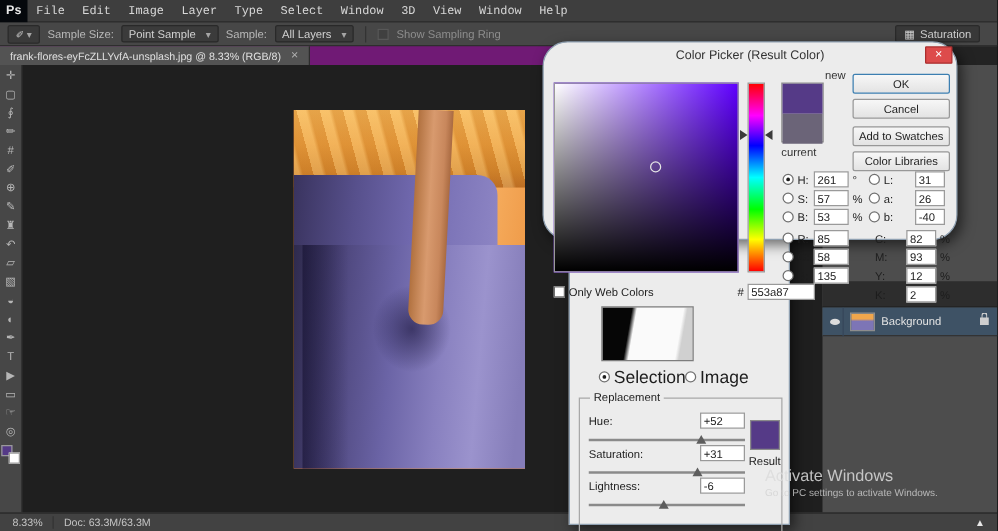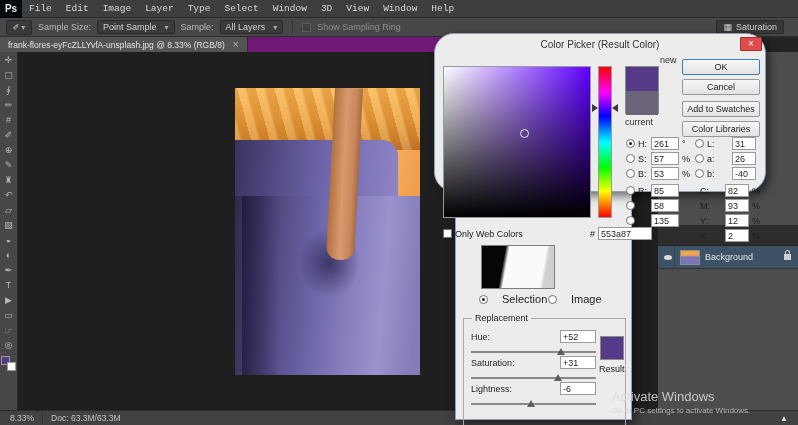--- a/index.html
+++ b/index.html
@@ -82,21 +82,21 @@
                        border:1px solid #cfcfcf; border-bottom:none; border-radius:3px 3px 0 0; }
 
   
   .status-bar { position:absolute; left:0; top:410px; width:798px; height:15px; background:#424242;
                 border-top:1px solid #2a2a2a; display:flex; align-items:center; gap:8px; padding:0 10px;
                 font-size:8.5px; color:#c4c4c4; }
   .status-div { width:1px; height:10px; background:#333; }
   .status-right { margin-left:auto; display:flex; gap:14px; color:#e8e8e8; font-size:8px; }
 
   
-  .watermark { position:absolute; left:612px; top:373px; width:186px; z-index:30; pointer-events:none;margin-top:16px; }
+  .watermark { position:absolute; left:612px; top:373px; width:186px; z-index:30; pointer-events:none; }
   .wm-title { font-size:13px; color:#dcdcdc; opacity:.85; }
   .wm-sub { font-size:8px; color:#d2d2d2; opacity:.8; margin-top:2px; }
 
   
   .dialog { position:absolute; background:#ececec; border:1px solid #8fa0b1; box-shadow:3px 4px 10px rgba(0,0,0,.55);
             color:#1d1d1d; }
   .dlg-title { height:20px; display:flex; align-items:center; justify-content:center;
                font-size:10px; color:#333; }
   .dlg-close { position:absolute; right:3px; top:3px; width:22px; height:14px; background:#dd4b4b;
                border:1px solid #aa2e2e; color:#fff; font-size:10px; line-height:12px; text-align:center; border-radius:1px; }
@@ -129,21 +129,21 @@
               font-family:"Liberation Sans","DejaVu Sans",sans-serif; color:#1d1d1d; }
   .cp-input.w24 { width:24px;margin-left:12px; }
   .cp-input.hex { width:54px; }
   .checkbox { width:9px; height:9px; border:1px solid #707070; background:#fff; }
   .flbl { min-width:10px; }
 
   
   .rc-dialog { left:455px; top:95px; width:177px; height:325px; z-index:5; }
   .rc-thumb { position:absolute; left:25px; top:149px; width:74px; height:44px; border:1px solid #7d7d7d;
               background:linear-gradient(100deg,#060606 0 30%, #fafafa 35% 82%, #d0d0d0 86% 100%); }
-  .rc-radio-row { position:absolute; display:flex; align-items:center; gap:14px; font-size:11px; color:#1d1d1d; }
+  .rc-radio-row { position:absolute; display:flex; align-items:center; gap:3px; font-size:14px; color:#1d1d1d; }
   .rc-fieldset { position:absolute; left:7px; top:222px; width:163px; height:114px; border:1px solid #a8a8a8; }
   .rc-legend { position:absolute; left:8px; top:-6px; background:#ececec; padding:0 3px; font-size:9px; color:#1d1d1d; }
   .rc-row { position:absolute; display:flex; align-items:center; font-size:9px; color:#1d1d1d; }
   .rc-slider { position:absolute; width:125px; height:8px; }
   .rc-track { position:absolute; left:0; right:0; top:3px; height:2px; background:#8a8a8a; }
   .rc-sthumb { position:absolute; top:0; width:0; height:0; border-left:4px solid transparent;
                border-right:4px solid transparent; border-bottom:7px solid #5e5e5e; }
   .rc-result-swatch { position:absolute; left:144px; top:240px; width:24px; height:24px; border:1px solid #8a8a8a; }
   .rc-result-label { position:absolute; left:143px; top:268px; font-size:9px; color:#1d1d1d; }
   .rc-val { position:absolute; width:36px; height:13px; border:1px solid #9a9a9a; background:#fff; font-size:9px;

